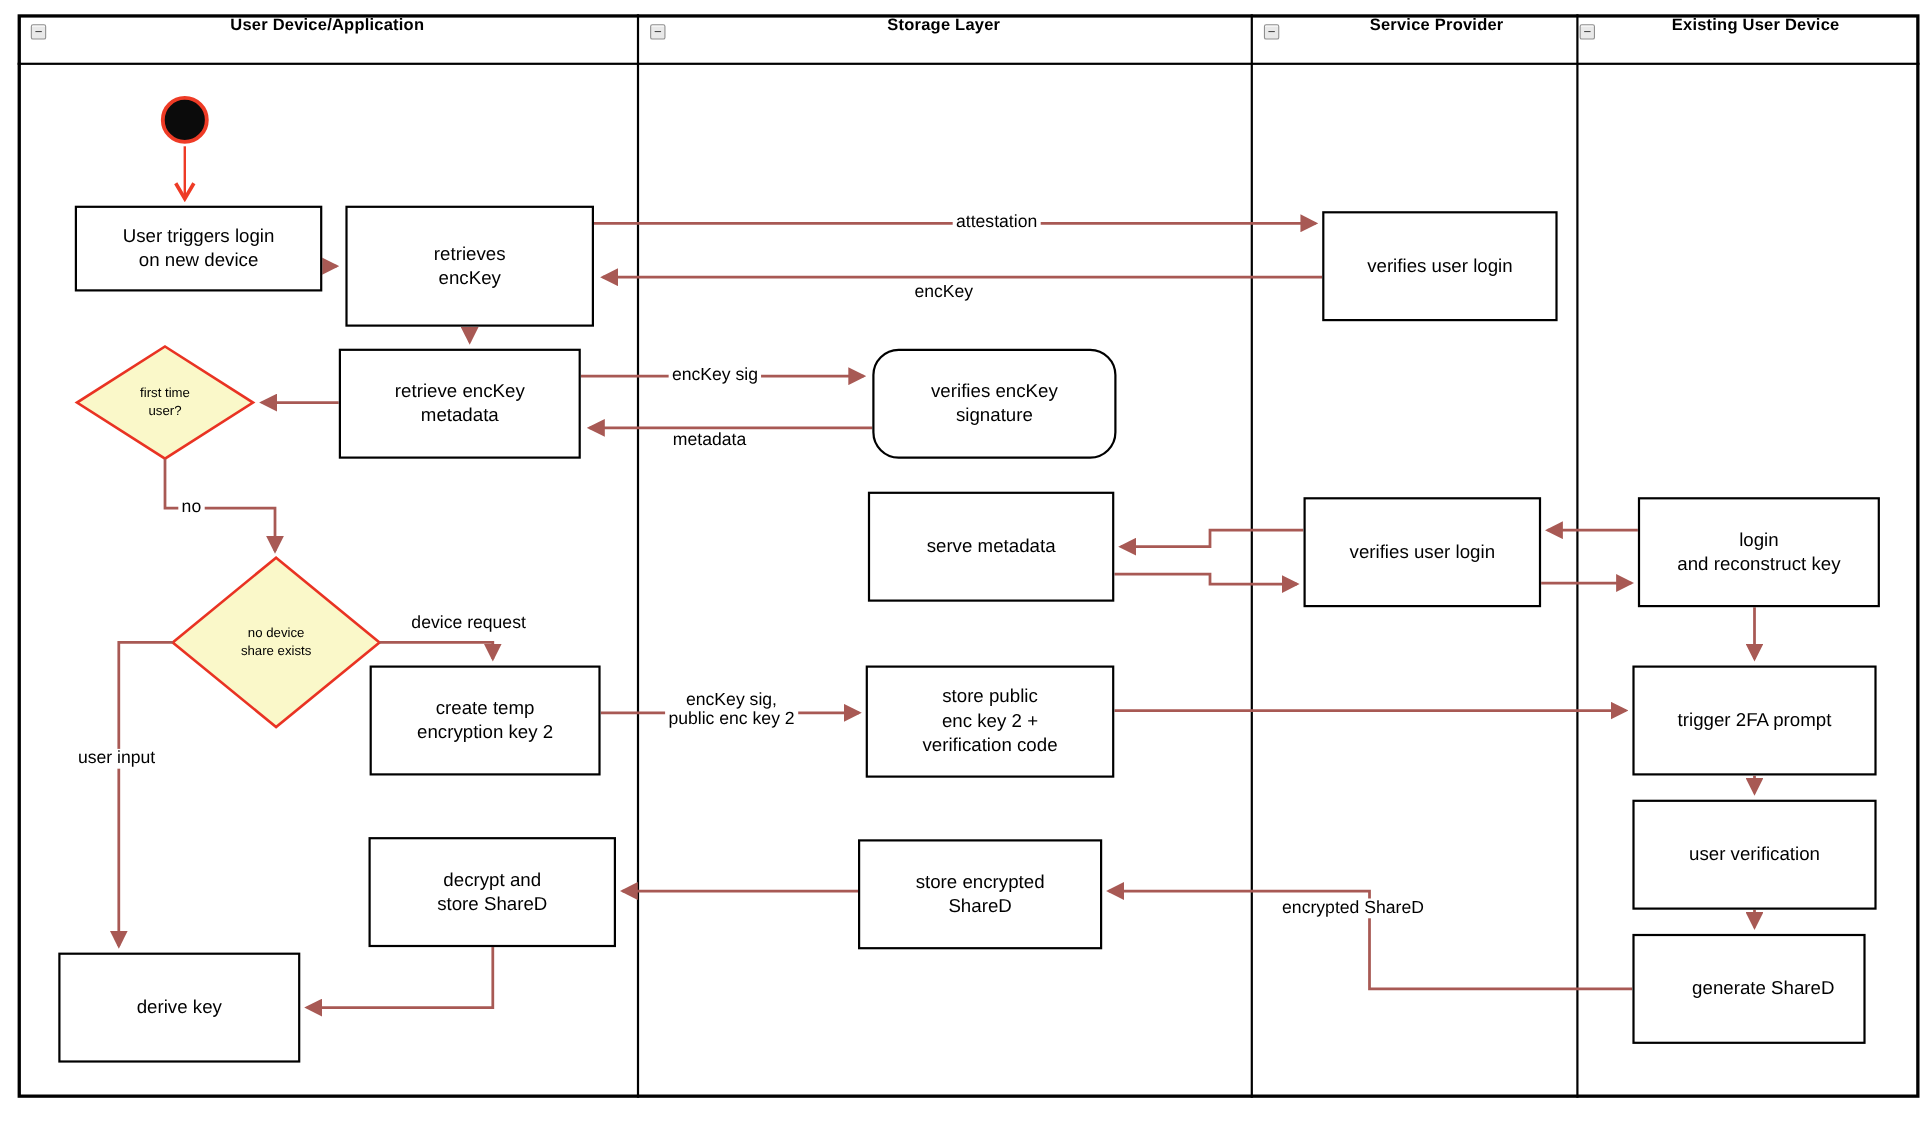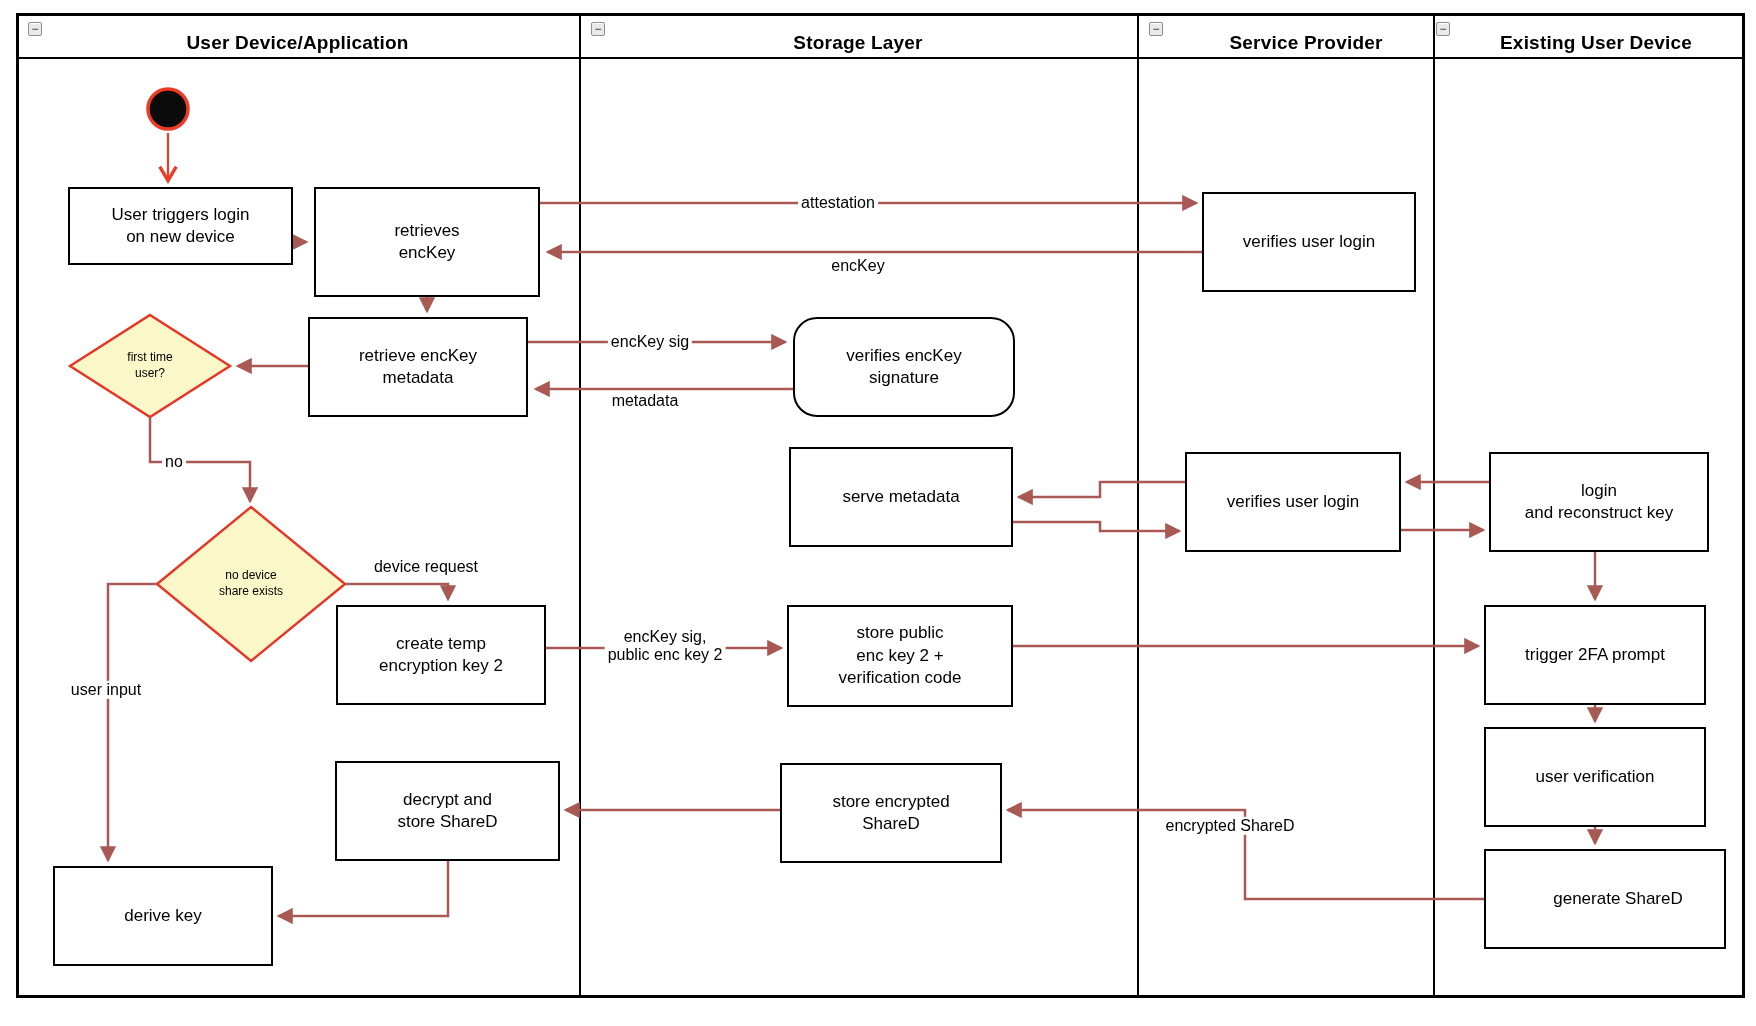--- a/index.html
+++ b/index.html
@@ -1,22 +1,22 @@
 <!DOCTYPE html>
 <html><head>
 <meta charset="utf-8">
 <style>
   html,body{margin:0;padding:0;background:#ffffff;}
   #canvas{position:relative;width:1756px;height:1026px;background:#ffffff;
           font-family:"Liberation Sans",sans-serif;color:#000;overflow:hidden;}
   .frame{position:absolute;border:3px solid #000;box-sizing:border-box;}
   .vline{position:absolute;width:2px;background:#000;}
   .hline{position:absolute;height:2px;background:#000;}
-  .lane-title{position:absolute;top:22px;height:42px;display:flex;align-items:center;
-              justify-content:center;font-size:19px;font-weight:bold;letter-spacing:.2px;}
+  .lane-title{position:absolute;top:1px;height:42px;display:flex;align-items:center;
+              justify-content:center;font-size:15px;font-weight:bold;letter-spacing:.2px;}
   .collapse{position:absolute;width:14px;height:14px;background:#e9e9e9;
             border:1px solid #8f8f8f;border-radius:2px;box-sizing:border-box;
             display:flex;align-items:center;justify-content:center;
             font-size:12px;line-height:10px;color:#333;box-shadow:inset 0 1px 0 #fff;}
   .node{position:absolute;background:#fff;border:2px solid #000;box-sizing:border-box;
         display:flex;align-items:center;justify-content:center;text-align:center;
         font-size:17px;line-height:1.32;white-space:pre-line;padding:2px;}
   .dtext{position:absolute;display:flex;align-items:center;justify-content:center;
          text-align:center;font-size:12px;line-height:1.3;white-space:pre-line;}
   .elabel{position:absolute;transform:translate(-50%,-50%);background:#fff;
@@ -112,23 +112,23 @@
   <div class="node" style="left:780px;top:763px;width:222px;height:100px;">store encrypted
 ShareD</div>
 
   <div class="node" style="left:1202px;top:192px;width:214px;height:100px;">verifies user login</div>
   <div class="node" style="left:1185px;top:452px;width:216px;height:100px;">verifies user login</div>
 
   <div class="node" style="left:1489px;top:452px;width:220px;height:100px;">login
 and reconstruct key</div>
   <div class="node" style="left:1484px;top:605px;width:222px;height:100px;">trigger 2FA prompt</div>
   <div class="node" style="left:1484px;top:727px;width:222px;height:100px;">user verification</div>
-  <div class="node" style="left:1484px;top:849px;width:242px;height:100px;padding-left:28px;">generate ShareD</div>
+  <div class="node" style="left:1484px;top:849px;width:212px;height:100px;padding-left:28px;">generate ShareD</div>
 
-  <div class="elabel" style="left:838px;top:203px;">attestation</div>
+  <div class="elabel" style="left:906px;top:203px;">attestation</div>
   <div class="elabel" style="left:858px;top:266px;">encKey</div>
   <div class="elabel" style="left:650px;top:342px;">encKey sig</div>
   <div class="elabel" style="left:645px;top:401px;">metadata</div>
   <div class="elabel" style="left:174px;top:462px;">no</div>
   <div class="elabel" style="left:426px;top:567px;">device request</div>
   <div class="elabel" style="left:106px;top:690px;">user input</div>
   <div class="elabel" style="left:665px;top:646px;">encKey sig,
 public enc key 2</div>
   <div class="elabel" style="left:1230px;top:810px;margin-top:16px;">encrypted ShareD</div>
 

